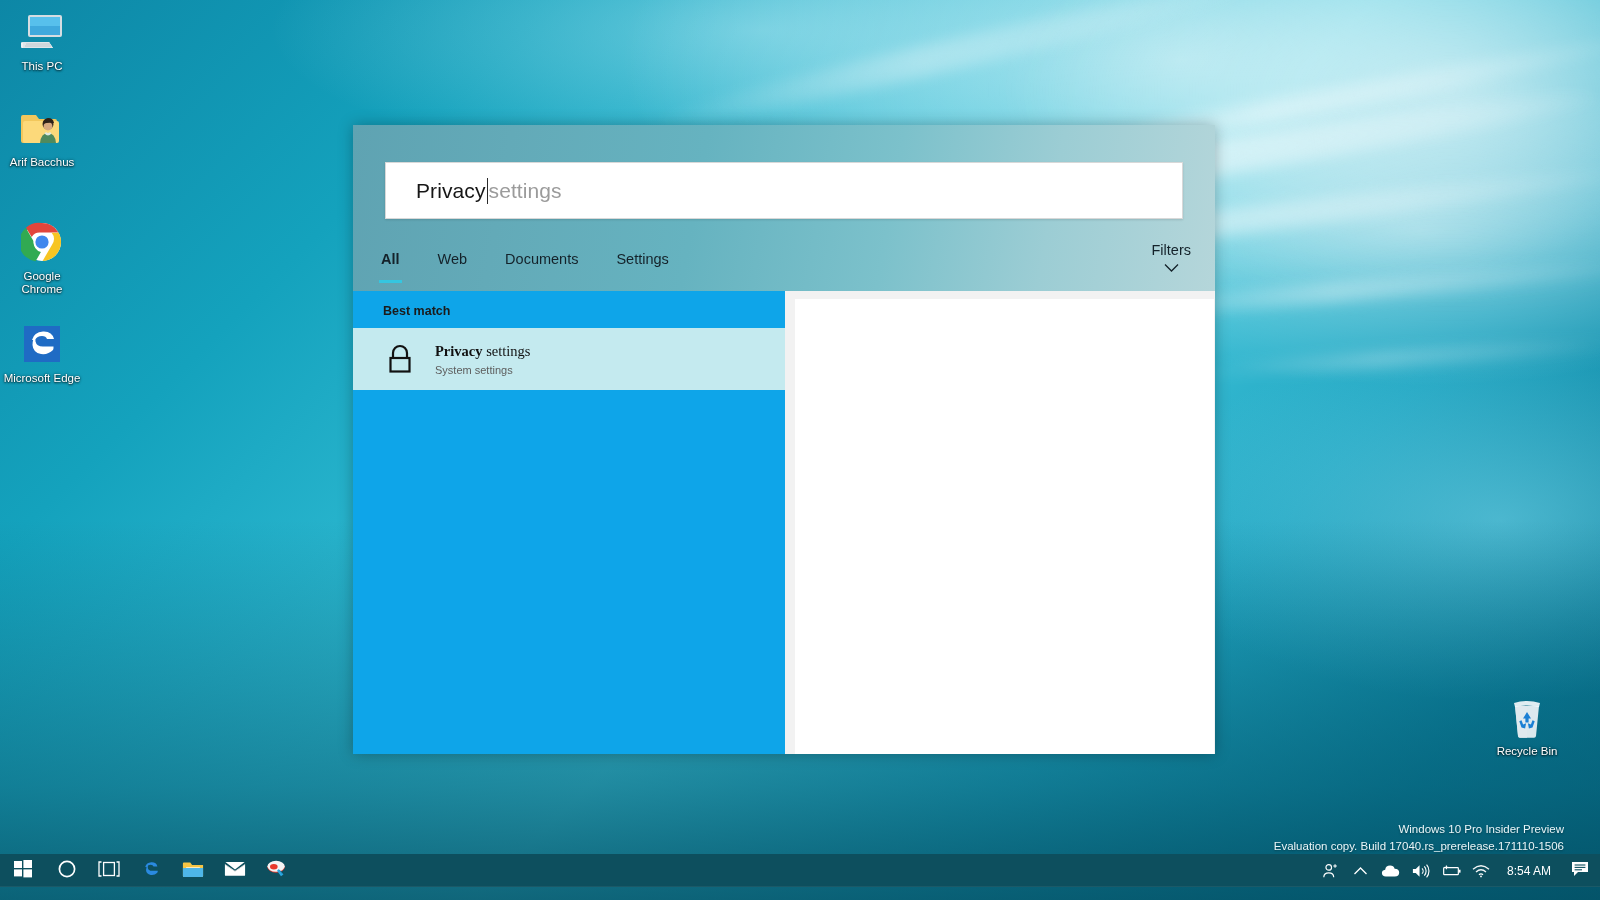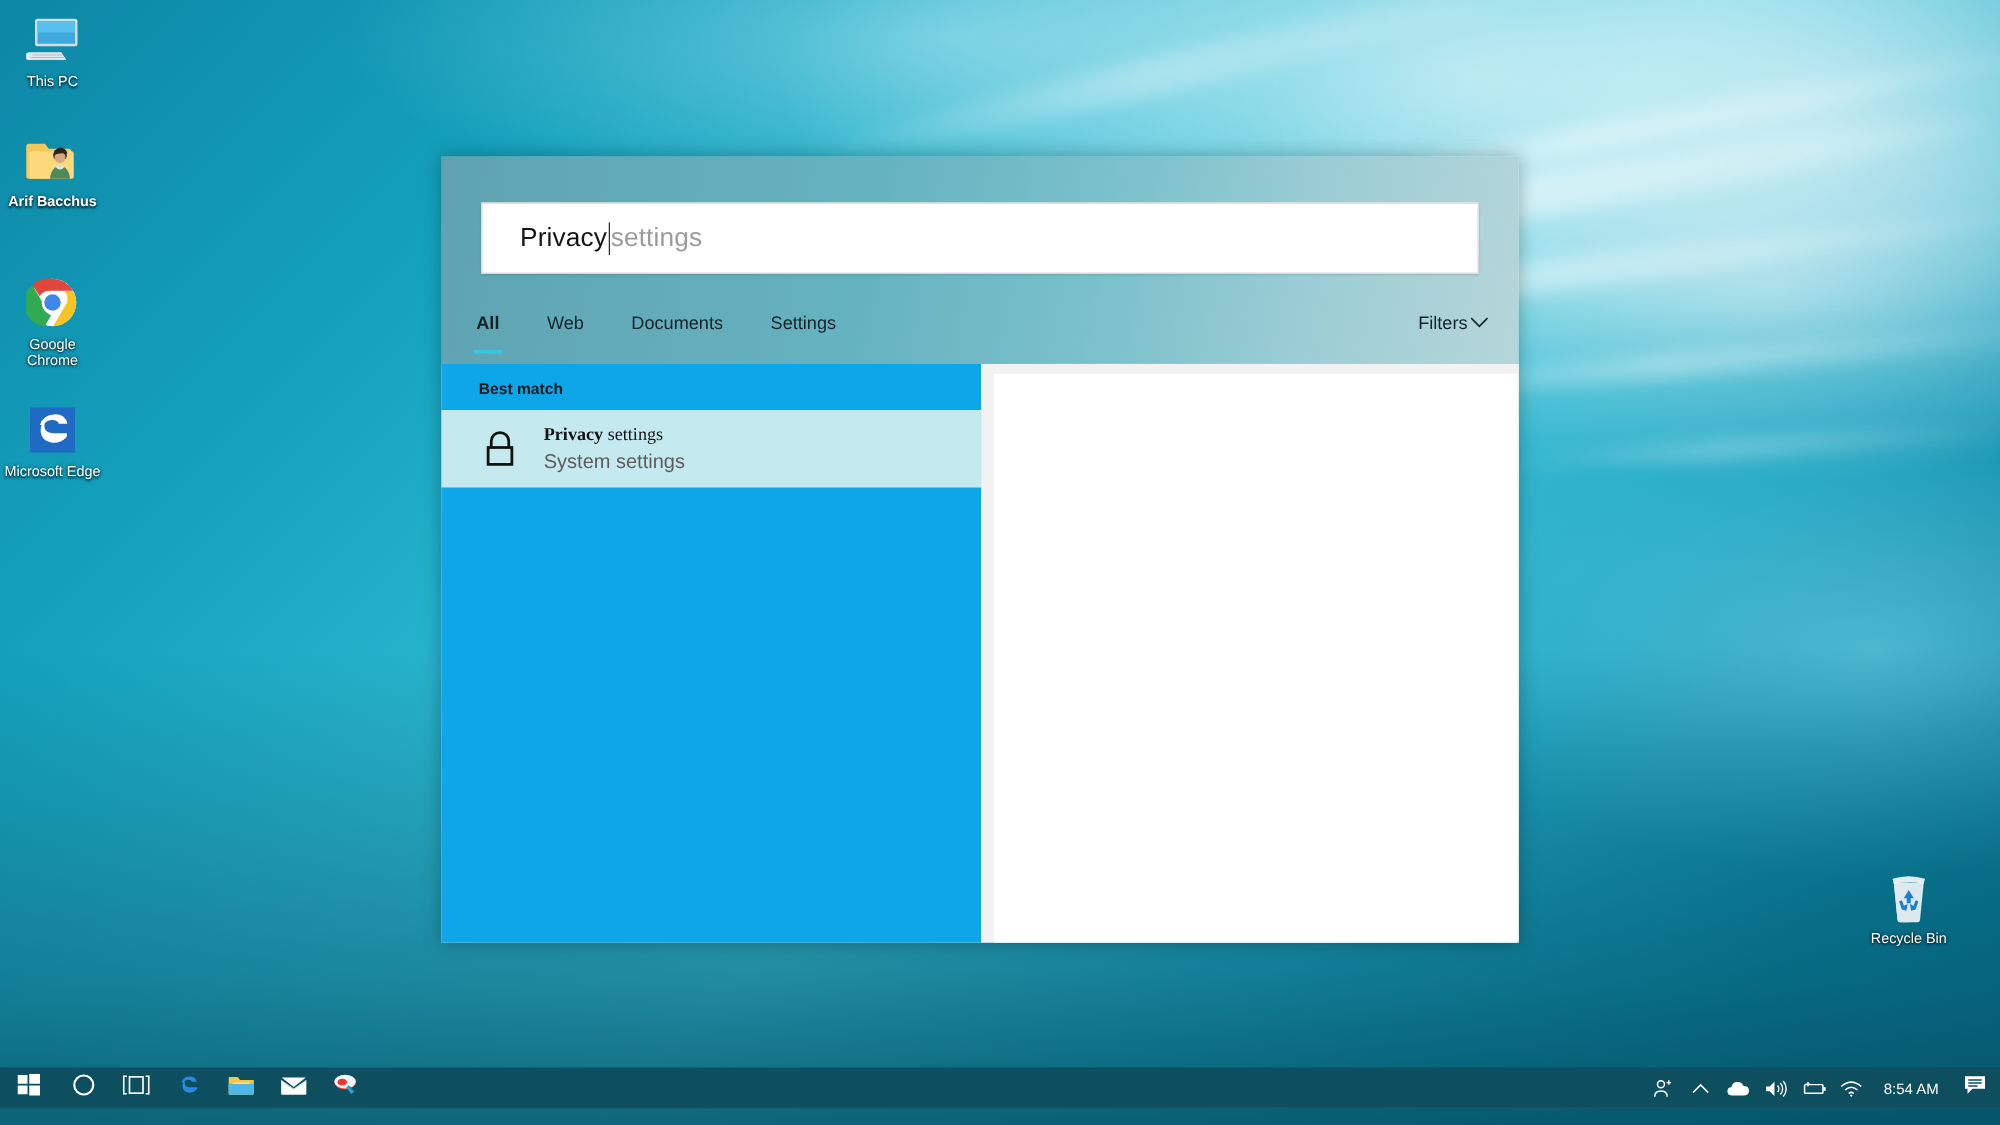--- a/index.html
+++ b/index.html
@@ -81,41 +81,41 @@
     font-size:14.5px; color:#14222a; margin-right:38px; position:relative;
     height:64px; display:flex; align-items:center; cursor:default;
   }
   .tab.active { font-weight:bold; }
   .tab.active::after {
     content:""; position:absolute; left:-2px; right:-2px; bottom:8px;
     height:3px; background:#35c6e0;
   }
   #filters {
     margin-left:auto; font-size:14.5px; color:#14222a;
-    display:flex; align-items:center; gap:2px; margin-right:2px;
+    display:flex; align-items:center; gap:2px; margin-right:2px;flex-direction:column;
   }
   .chev { display:inline-block; }
 
   #panelBody { flex:1; display:flex; background:#f2f2f2; min-height:0; }
   #resultsCol {
     width:432px; flex:none; background:#0ea5e9; overflow:hidden;
     display:flex; flex-direction:column;
   }
   .sectionHdr {
     font-size:12.5px; font-weight:bold; color:#1b1b1b;
     padding:13px 0 10px 30px;
   }
   .resultItem {
     display:flex; align-items:center; gap:18px;
     padding:11px 0 11px 30px; background:#c4eaef; min-height:62px;
   }
   .resultItem .ricon { flex:none; width:34px; height:34px; display:flex; align-items:center; justify-content:center; }
   .rtitle { font-size:14.5px; color:#111; line-height:19px;font-family:Liberation Serif, serif; }
   .rtitle b { font-weight:bold; }
-  .rsub { font-size:16px; color:#5d5d5d; margin-top:3px; }
+  .rsub { font-size:11px; color:#5d5d5d; margin-top:3px; }
   #previewCol { flex:1; background:#f2f2f2; padding:8px 0 0 10px; display:flex; }
   #previewCard { flex:1; background:#fff; margin-right:1px; }
 
   
   #taskbar {
     position:absolute; left:0; bottom:13px; width:1600px; height:33px;
     background:#0d4f5e; display:flex; align-items:flex-start;
     box-shadow:0 -1px 0 rgba(255,255,255,.06) inset;
   }
   #tbLeft { display:flex; align-items:center; height:33px; }
@@ -162,21 +162,21 @@
         <path d="M2 29 h26 l4 6 h-30 z" fill="#dfe6ea"></path>
         <g stroke="#b4bfc6" stroke-width="0.8">
           <line x1="5" y1="31" x2="29" y2="31"></line>
             <line x1="4" y1="33" x2="30" y2="33"></line>
         </g>
       </svg>
     </div>
     <span class="lbl">This PC</span>
   </div>
 
-  <div class="dicon" style="left:0px; top:104px;font-weight:bold;">
+  <div class="dicon" style="left:0px; top:104px;">
     <div class="glyph">
       <svg width="44" height="40" viewBox="0 0 44 40">
         <path d="M3 7 h13 l3 4 h16 a2 2 0 0 1 2 2 v20 a2 2 0 0 1 -2 2 h-32 a2 2 0 0 1 -2 -2 v-24 a2 2 0 0 1 2 -2 z" fill="#f2c75c"></path>
         <path d="M5 13 h32 a2 2 0 0 1 2 2 v18 a2 2 0 0 1 -2 2 h-32 a2 2 0 0 1 -2 -2 v-18 a2 2 0 0 1 2 -2 z" fill="#fcd97a"></path>
         <circle cx="28" cy="16" r="5.5" fill="#3a2a1e"></circle>
         <circle cx="28" cy="18" r="4.4" fill="#d8a97f"></circle>
         <path d="M28 10 a6 6 0 0 1 6 5 q-6 -1 -11 1 a6 6 0 0 1 5 -6 z" fill="#2f2218"></path>
         <path d="M20 35 q1 -10 8 -10 q7 0 8 10 z" fill="#4f8a5e"></path>
         <path d="M24.5 25.5 q3.5 4 7 0 l-1.5 -1.5 q-2 2 -4 0 z" fill="#dfe8df"></path>
       </svg>
@@ -269,20 +269,24 @@
           </span>
         </div>
       </div>
 
       <div id="previewCol">
         <div id="previewCard"></div>
       </div>
     </div>
   </div>
 
+  <div id="watermark">
+    <div>Windows 10 Pro Insider Preview</div>
+    <div>Evaluation copy. Build 17040.rs_prerelease.171110-1506</div>
+  </div>
 
   <div id="taskbar">
     <div id="tbLeft">
 
       <div class="tbBtn start">
         <span>
           <svg width="18" height="18" viewBox="0 0 18 18">
             <rect x="0" y="1" width="8" height="7" fill="#fff"></rect>
             <rect x="9.4" y="0" width="8.6" height="8" fill="#fff"></rect>
             <rect x="0" y="9.4" width="8" height="7" fill="#fff"></rect>

